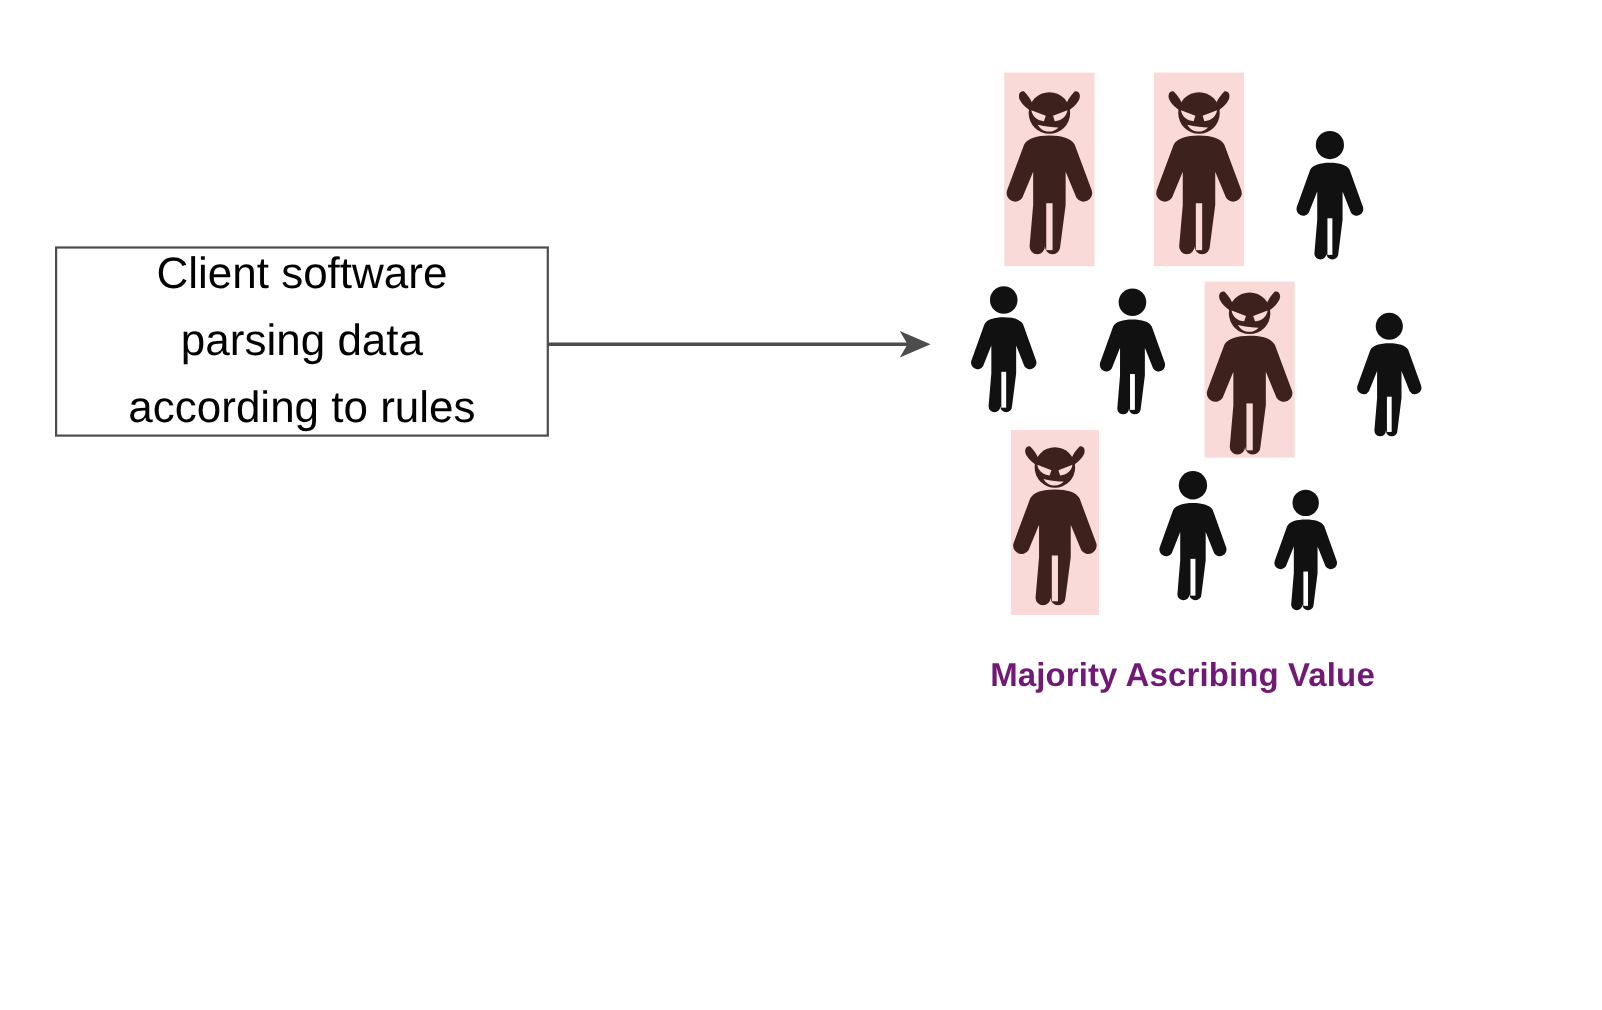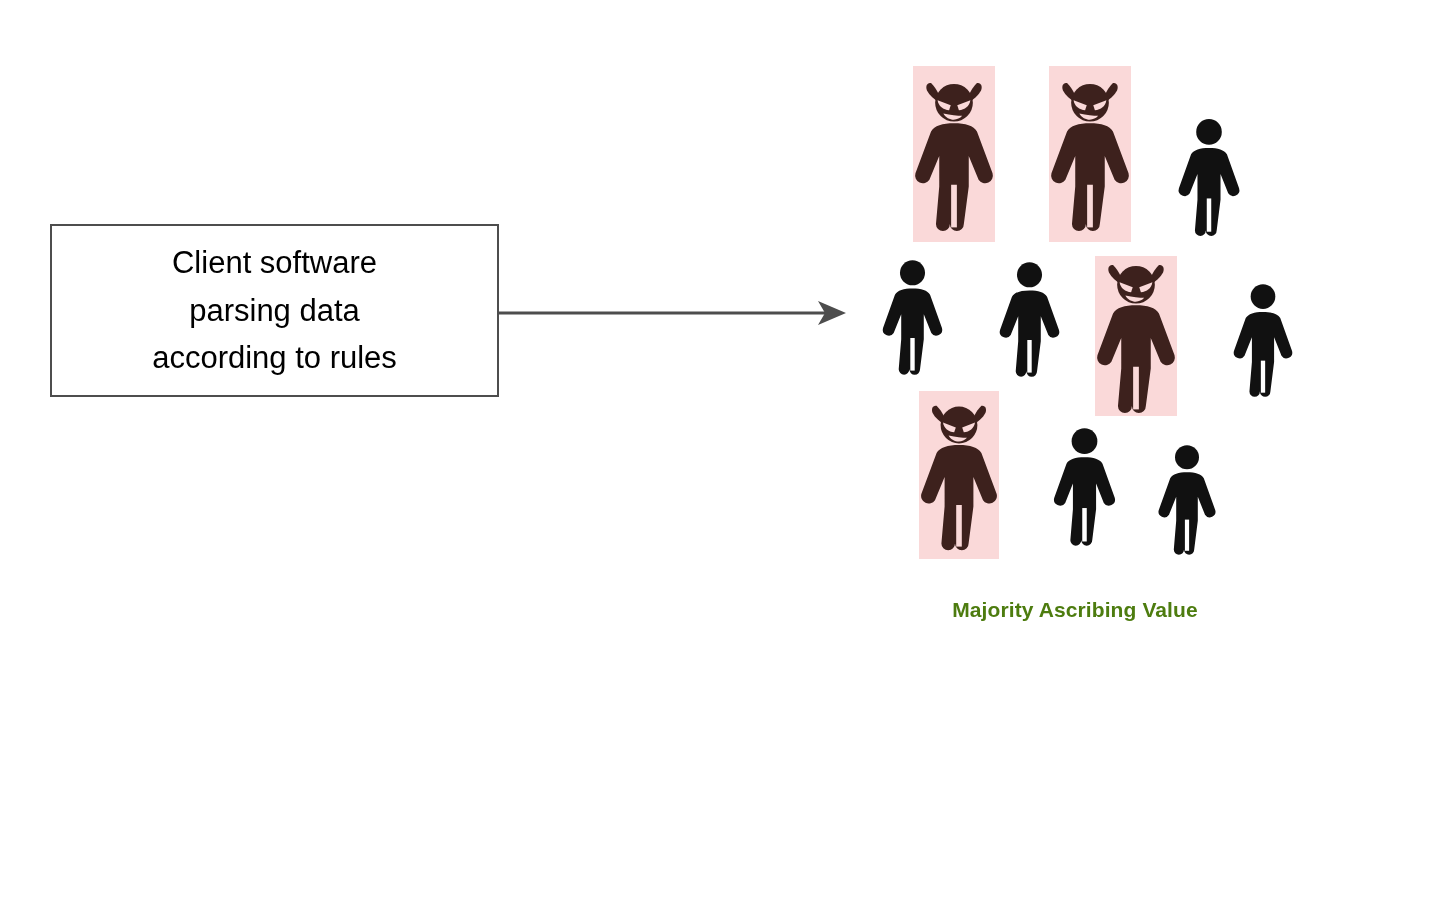--- a/index.html
+++ b/index.html
@@ -28,21 +28,21 @@
     width: 449px;
     height: 173px;
     box-sizing: border-box;
     border: 2px solid #4d4d4d;
     background: #ffffff;
     display: flex;
     align-items: center;
     justify-content: center;
   }
   #client-box-text {
-    font-size: 31px;
+    font-size: 40px;
     line-height: 1.53;
     text-align: center;
     color: #000000;
     white-space: pre-line;
   }
 
   
   #arrow-svg {
     position: absolute;
     left: 494px;
@@ -73,23 +73,23 @@
     background: #fad9d9;
   }
 
   
   #caption-title {
     position: absolute;
     left: 760px;
     top: 598px;
     width: 630px;
     text-align: center;
-    font-size: 21px;
+    font-size: 30px;
     font-weight: bold;
-    color: #4d7c0f;
+    color: #701a75;
     letter-spacing: 0.1px;
   }
   #caption-body {
     position: absolute;
     left: 746px;
     top: 694px;
     width: 660px;
     text-align: center;
     font-size: 30px;
     line-height: 1.60;

